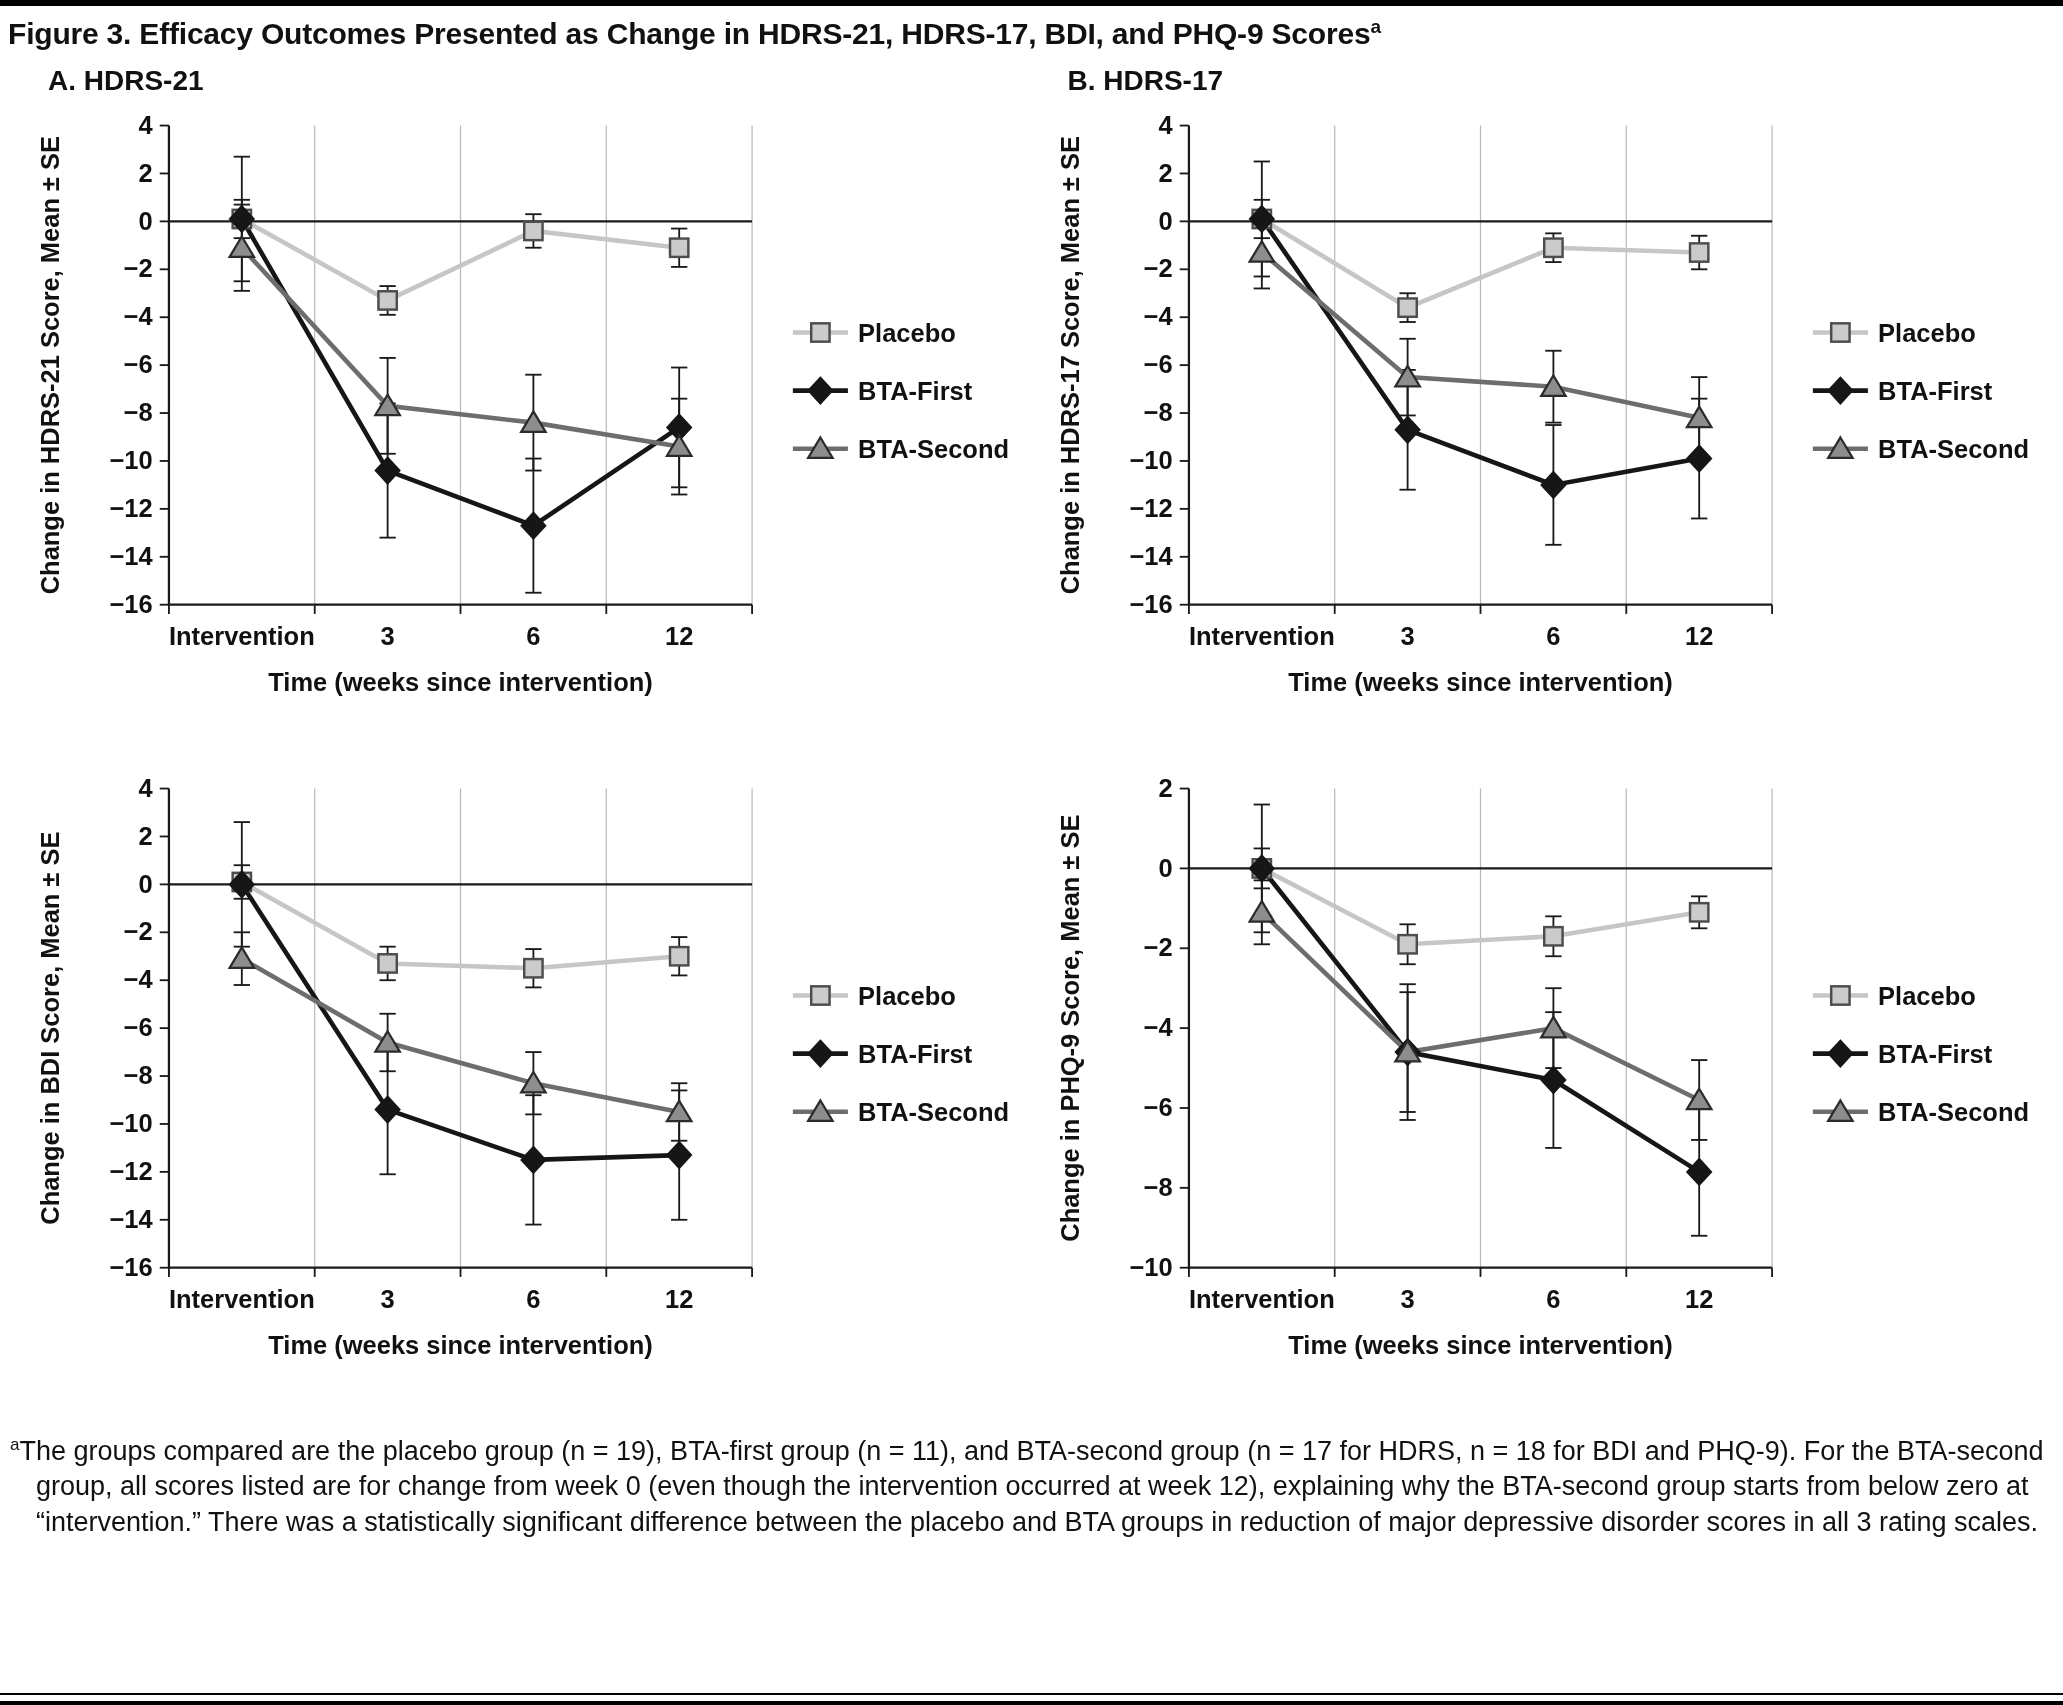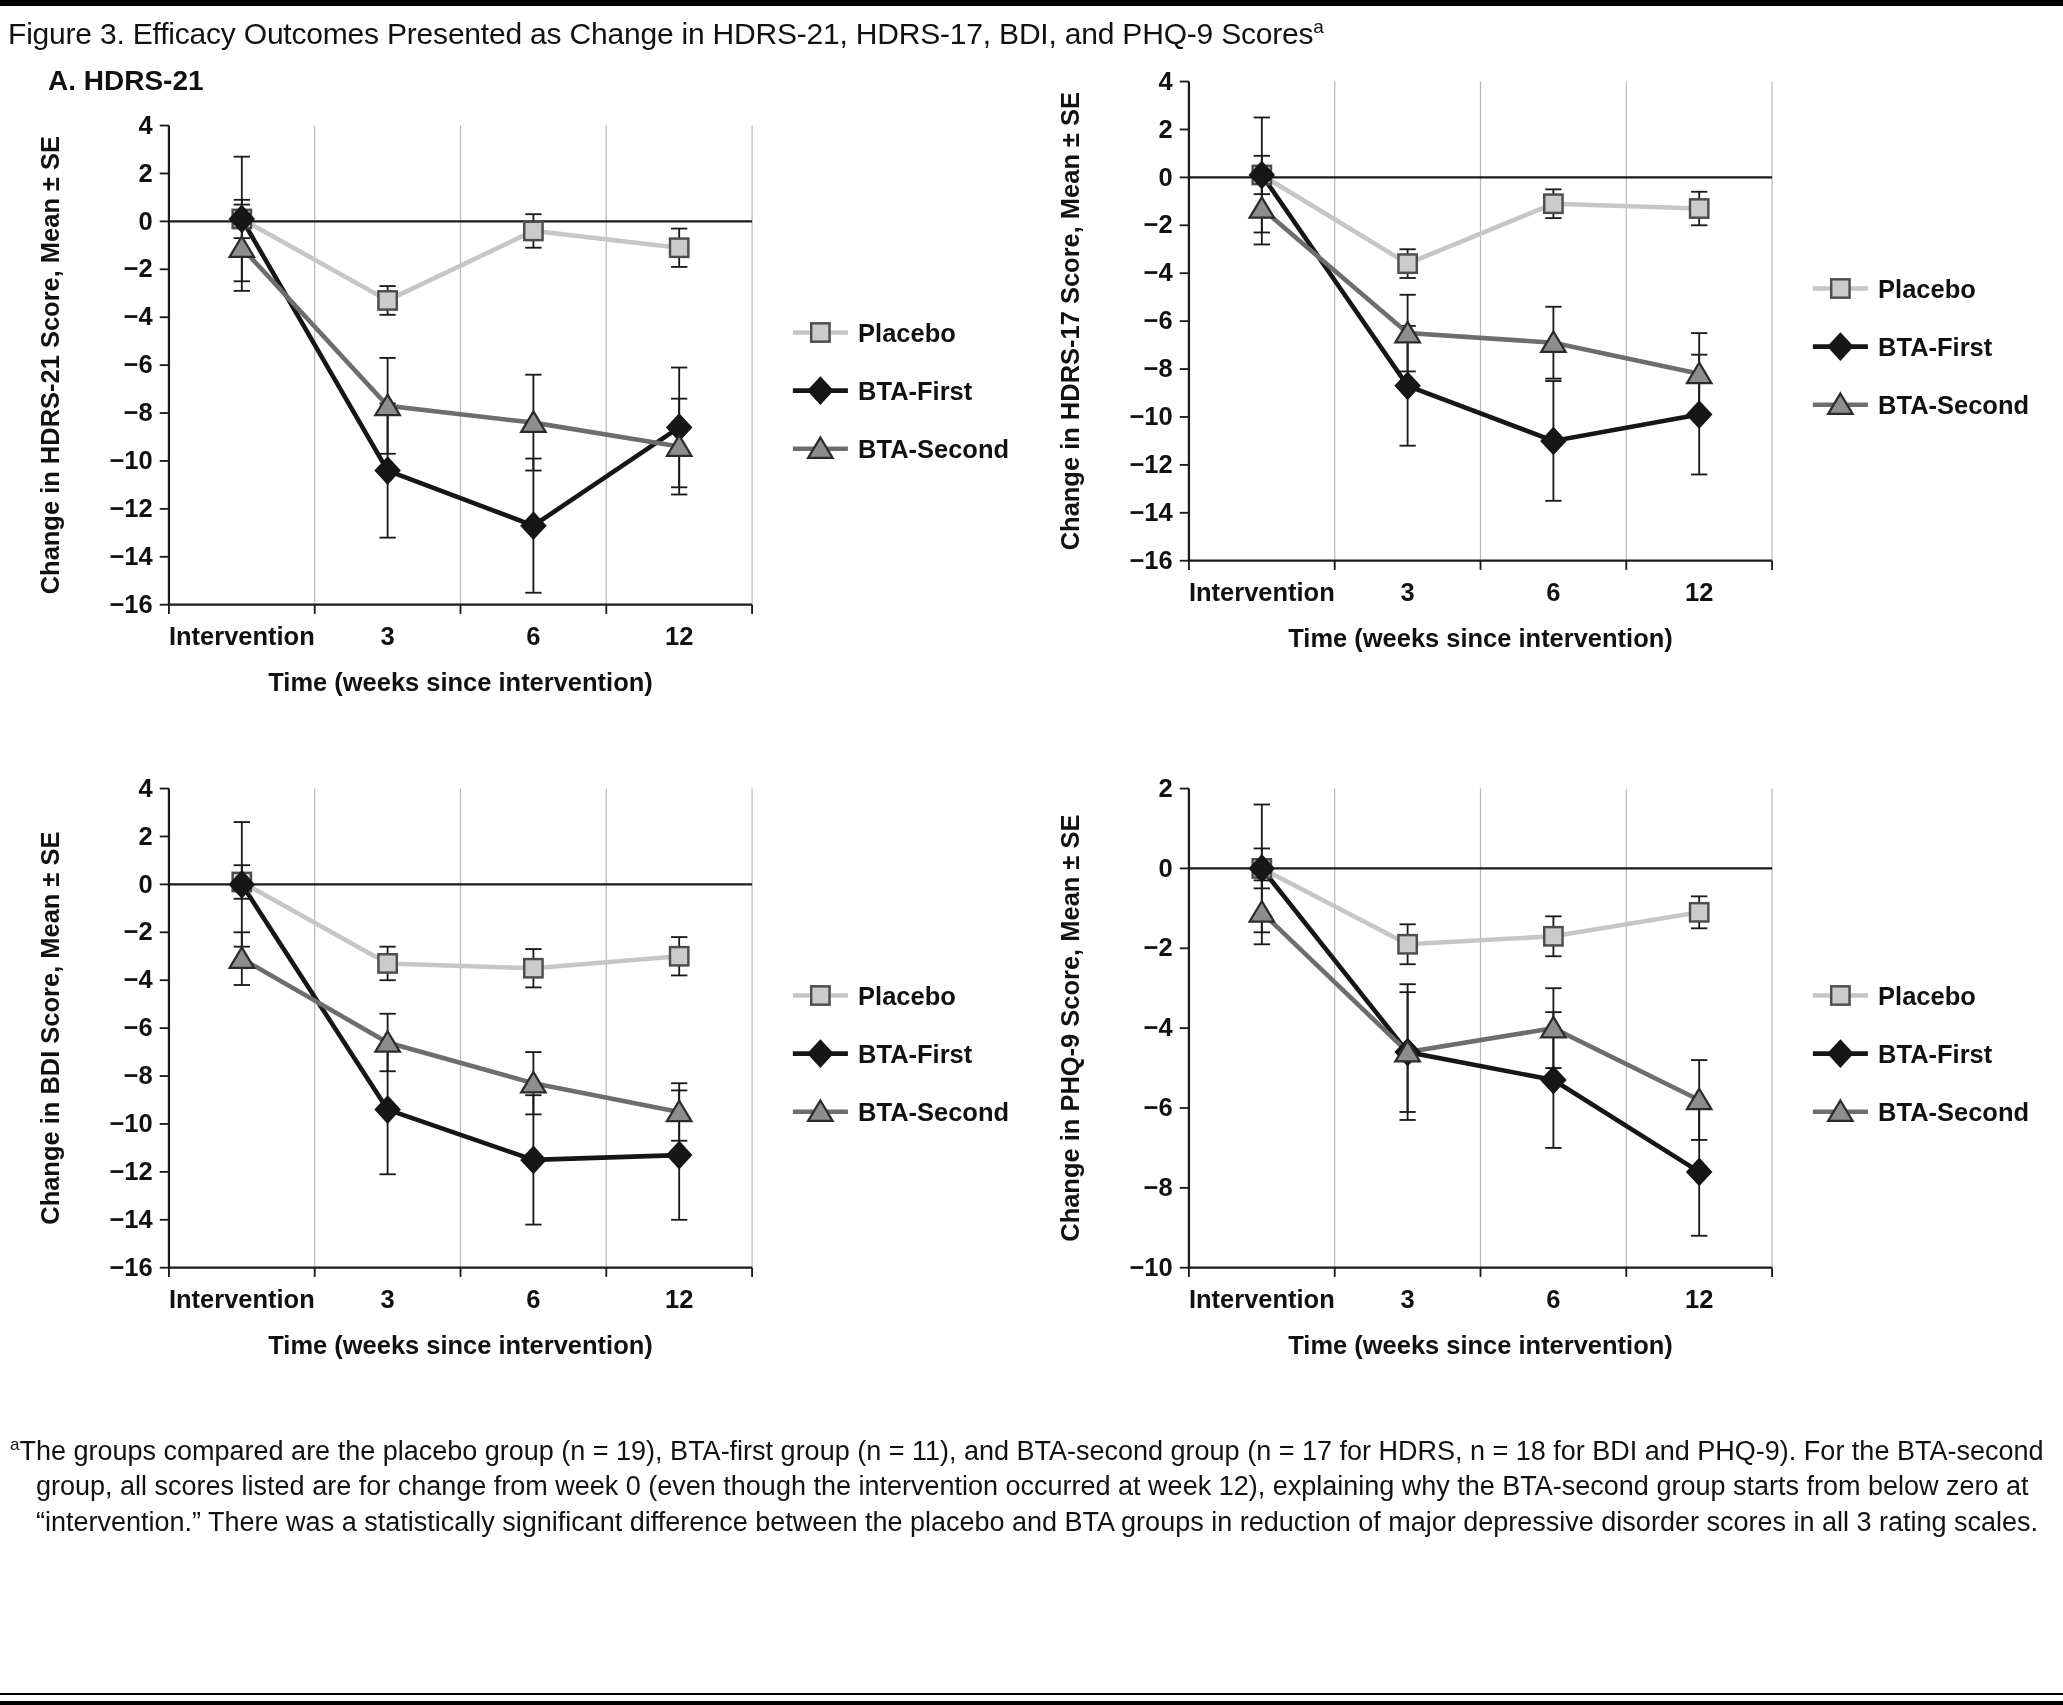--- a/index.html
+++ b/index.html
@@ -1,20 +1,20 @@
 <!DOCTYPE html>
 <html><head>
 <meta charset="utf-8">
 <style>
   *{box-sizing:border-box;margin:0;padding:0}
   html,body{width:2063px;height:1705px}
   body{background:#fff;color:#111;font-family:"Liberation Sans",sans-serif;overflow:hidden;position:relative}
   .top-rule{border-top:6px solid #000;width:100%}
   header{padding:10px 20px 0 8px}
-  h1{font-size:30px;font-weight:400;letter-spacing:-0.2px}
+  h1{font-size:30px;font-weight:700;letter-spacing:-0.2px}
   h1 sup{font-size:19px;vertical-align:super}
   .grid{display:grid;grid-template-columns:1fr 1fr;padding:2px 8px 0 16px}
   .panel h2{font-size:28px;font-weight:700;margin:12px 0 0 32px}
   .chart{width:100%}
   .chart svg{display:block;width:100%;height:auto}
   svg text{font-family:"Liberation Sans",sans-serif;fill:#111;font-weight:600}
   footer{font-family:Liberation Sans, sans-serif;font-size:27px;line-height:1.3;padding:12px 16px 0 10px}
   footer p{padding-left:26px;text-indent:-26px}
   footer sup{font-size:17px;vertical-align:super}
   .bottom-rules{position:absolute;bottom:0;left:0;width:100%;border-top:2px solid #000;border-bottom:4px solid #000;height:12px}
@@ -152,20 +152,21 @@
             <path d="M 789 275 L 801 288 L 789 301 L 777 288 Z" fill="#161616" stroke="#161616" stroke-width="1.5"></path>
             <text x="826" y="297" font-size="25">BTA-First</text>
             <line x1="762" y1="345" x2="816" y2="345" stroke="#6d6d6d" stroke-width="4.5"></line>
             <path d="M 789 334 L 801 354 L 777 354 Z" fill="#8d8d8d" stroke="#2b2b2b" stroke-width="2.2"></path>
             <text x="826" y="354" font-size="25">BTA-Second</text>
           </g>
         </svg>
       </div>
   </section>
   <section class="panel">
+    <h2>B. HDRS-17</h2>
     <div class="chart">
         <svg viewBox="0 0 1000 650">
           <g>
             <line x1="293" y1="28" x2="293" y2="498" stroke="#b9b9b9" stroke-width="1.2"></line>
             <line x1="436" y1="28" x2="436" y2="498" stroke="#b9b9b9" stroke-width="1.2"></line>
             <line x1="579" y1="28" x2="579" y2="498" stroke="#b9b9b9" stroke-width="1.2"></line>
             <line x1="722" y1="28" x2="722" y2="498" stroke="#b9b9b9" stroke-width="1.2"></line>
           </g>
           <line x1="150" y1="122" x2="722" y2="122" stroke="#1a1a1a" stroke-width="2.2"></line>
           <g stroke="#1a1a1a" stroke-width="2.2">

